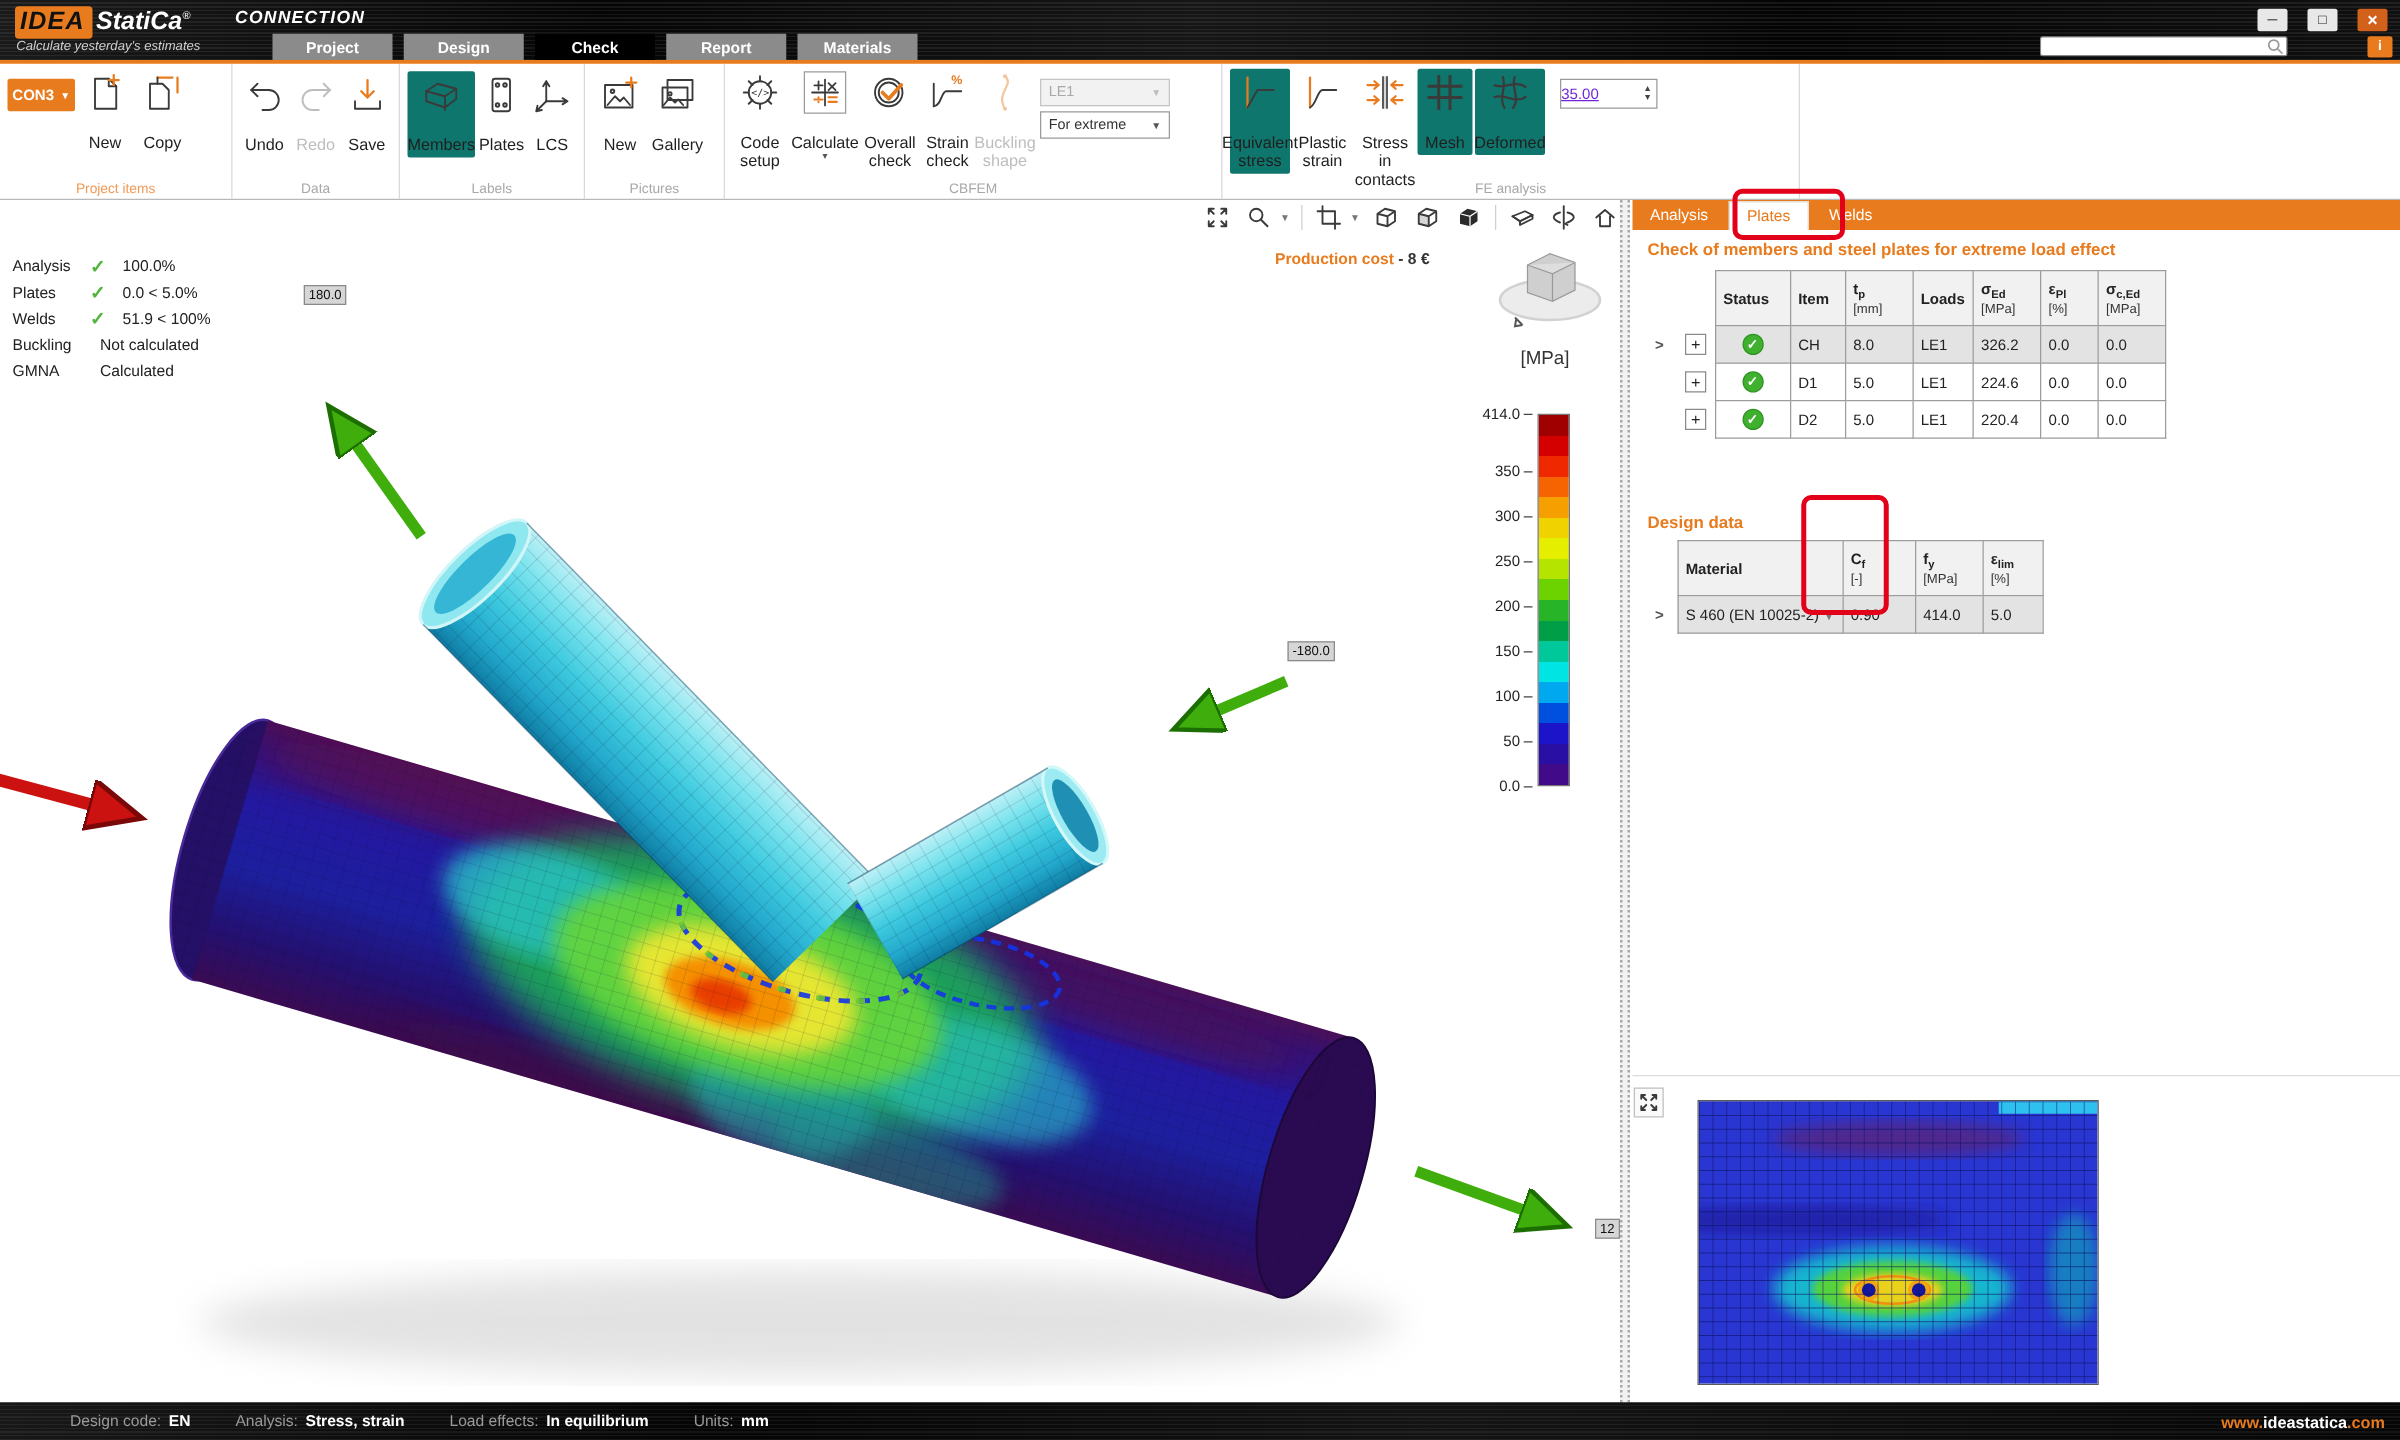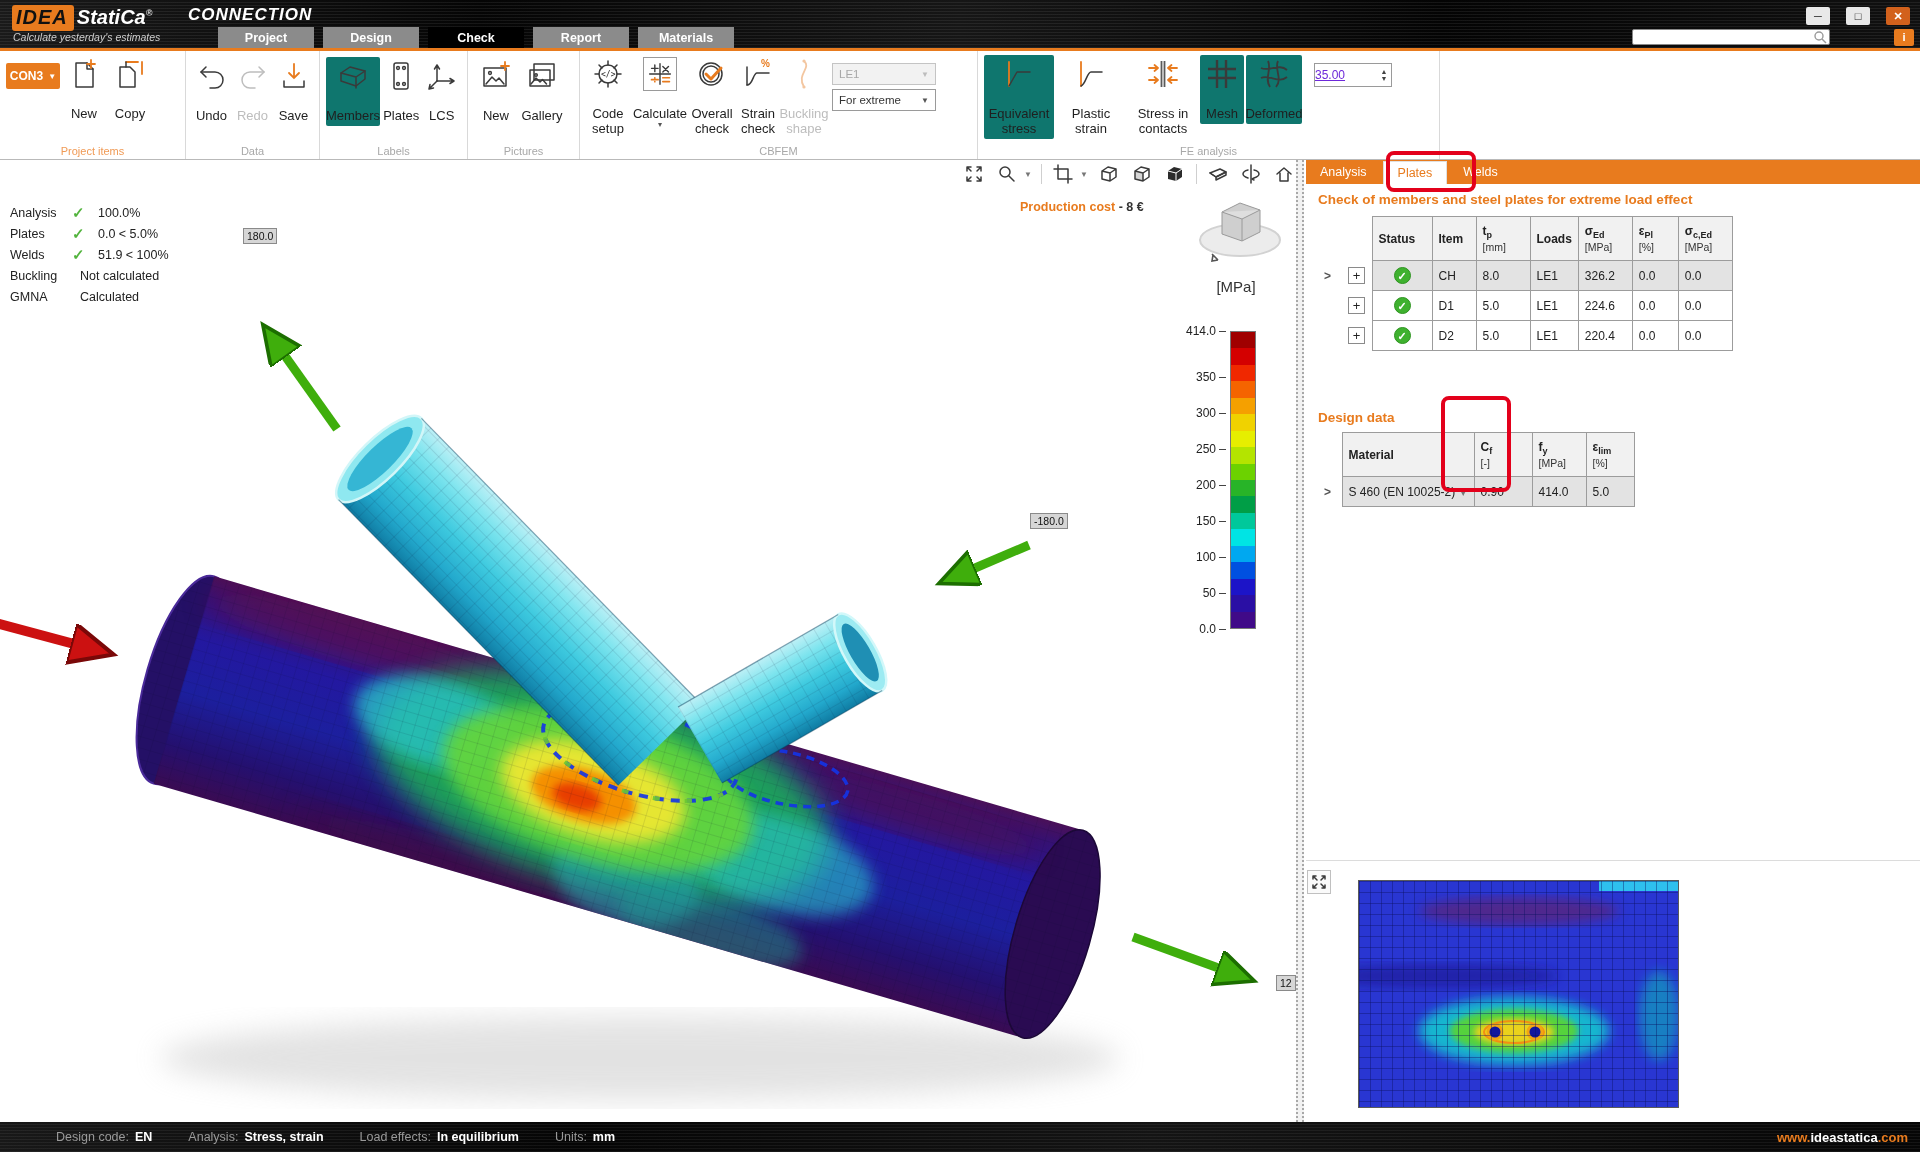--- a/index.html
+++ b/index.html
@@ -12,21 +12,21 @@
     background-image:repeating-linear-gradient(0deg, rgba(255,255,255,.07) 0 1px, rgba(0,0,0,0) 1px 3px),
       linear-gradient(90deg,#1a1a1a,#050505 25%,#161616 50%,#040404 75%,#101010);
     color:#fff; z-index:10; }
   .logo-box { position:absolute; left:12px; top:5px; display:flex; align-items:baseline; }
   .logo-idea { background:#e87b1e; color:#111; font-weight:bold; font-style:italic;
     font-size:20px; padding:1px 6px 2px 4px; border-radius:3px; letter-spacing:1px; }
   .logo-statica { color:#fff; font-weight:bold; font-style:italic; font-size:20px; margin-left:3px; }
   .logo-reg { font-size:9px; vertical-align:super; color:#ddd; }
   .tagline { position:absolute; left:13px; top:31px; font-style:italic; font-size:10.5px; color:#cfcfcf; }
   .app-name { position:absolute; left:188px; top:5px; font-style:italic; font-weight:bold;
-    font-size:17px; letter-spacing:1px; color:#fff; }
+    font-size:14px; letter-spacing:1px; color:#fff; }
   .doc-title { position:absolute; left:0; right:0; top:7px; text-align:center; font-size:12px; color:#e8e8e8; }
   .winbtn { position:absolute; top:7px; width:24px; height:18px; display:flex; align-items:center;
     justify-content:center; font-size:11px; border-radius:2px; cursor:default; }
   .winbtn.min { left:1806px; background:#e8e8e8; color:#222; }
   .winbtn.max { left:1846px; background:#e8e8e8; color:#222; }
   .winbtn.close { left:1886px; background:#d2611c; color:#fff; font-weight:bold; }
   .searchbox { position:absolute; left:1632px; top:29px; width:198px; height:16px; background:#fff;
     border:1px solid #888; border-radius:2px; display:flex; align-items:center; z-index:12;}
   .searchbox input { flex:1; border:none; outline:none; font-size:11px; height:12px; padding:0 4px;
     font-family:"Liberation Sans",sans-serif;}
@@ -45,21 +45,21 @@
   .ribbon { position:absolute; left:0; top:51px; width:1920px; height:109px; background:#fff;
     border-bottom:1px solid #b9b9b9; display:flex; }
   .rgroup { position:relative; height:100%; border-right:1px solid #d9d9d9; padding:4px 6px 20px 6px;
     display:flex; align-items:flex-start; gap:2px; }
   .rgroup-label { position:absolute; left:0; right:0; bottom:2px; text-align:center;
     font-size:11px; color:#a8a8a8; }
   .rgroup-label.orange { color:#f09a55; }
   .rbtn { width:56px; display:flex; flex-direction:column; align-items:center; padding:2px 1px;
     border-radius:2px; cursor:default; }
   .rbtn.narrow { width:44px; }
-  .rbtn.wide { width:70px; }
+  .rbtn.wide { width:48px; }
   .rbtn.sel { background:#0f766e; }
   .rbtn .ric { width:34px; height:34px; }
   .rbtn .rlb { font-size:13px; color:#1f1f1f; text-align:center; line-height:1.15; margin-top:16px; }
   .rbtn.disabled .rlb { color:#bdbdbd; }
   .con-btn { margin-top:8px; width:54px; height:26px; background:#e87b1e; color:#fff; font-weight:bold;
     font-size:12px; display:flex; align-items:center; justify-content:center; gap:5px; border-radius:2px; }
   .con-caret { font-size:8px; }
   .dd-col { display:flex; flex-direction:column; gap:4px; margin:8px 4px 0 4px; }
   .dd { width:104px; height:22px; border:1px solid #9a9a9a; font-size:11.5px; display:flex;
     align-items:center; justify-content:space-between; padding:0 6px; background:#fff; color:#333; }

